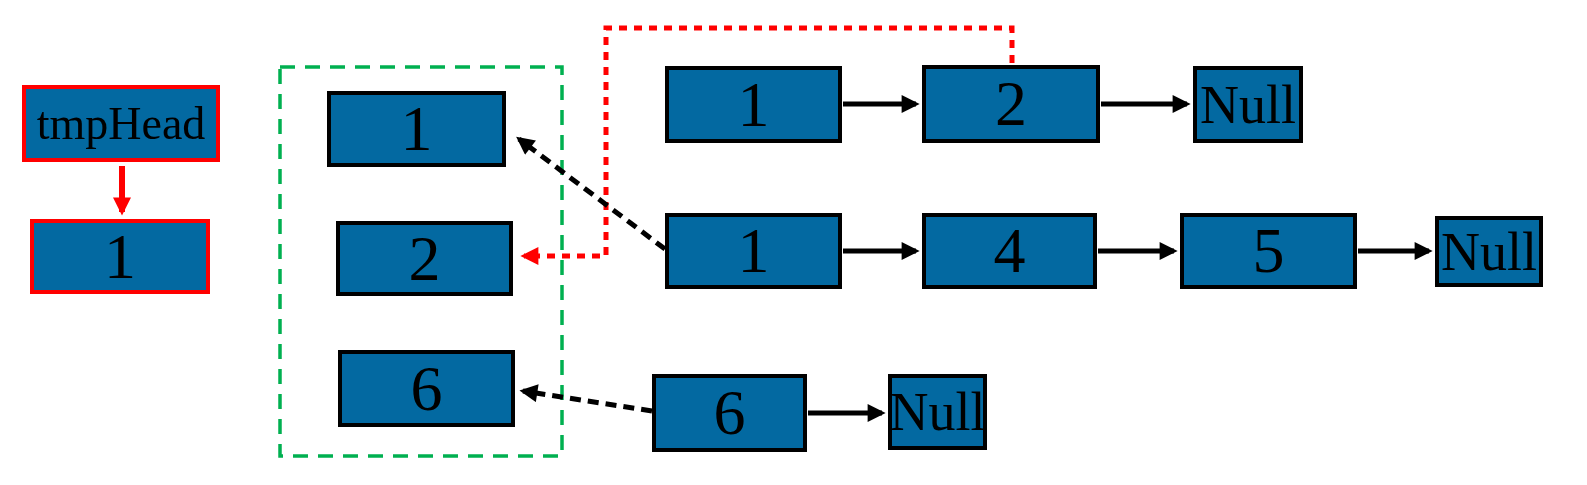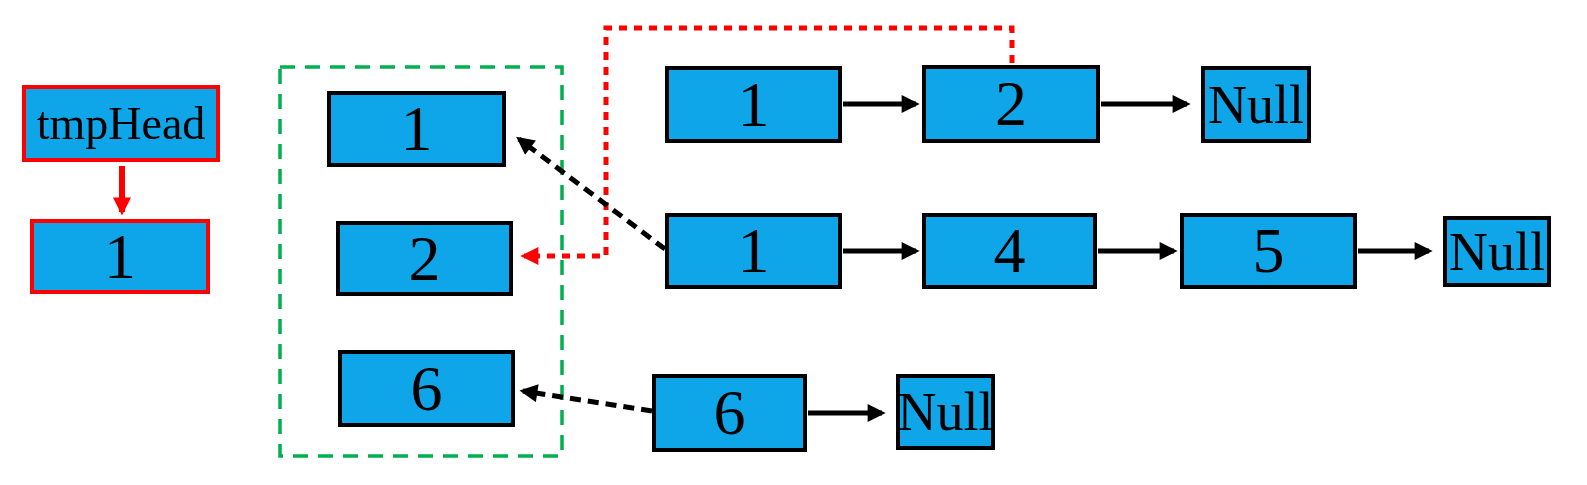--- a/index.html
+++ b/index.html
@@ -6,31 +6,31 @@
   .canvas{
     position:relative;
     width:1587px;height:485px;
     background:#fff;
     font-family:"Liberation Serif", serif;
     overflow:hidden;
   }
   .box{
     position:absolute;
     box-sizing:border-box;
-    background:#0ea5e9;
+    background:#0369a1;
     border:4px solid #000;
     display:flex;
     align-items:center;
     justify-content:center;
     color:#000;
     line-height:1;
   }
   .box.red{border-color:#FF0000;}
   .val{font-size:64px;}
-  .nullv{font-size:54px;margin-left:8px;}
+  .nullv{font-size:54px;}
   .tmphead{font-size:46px;}
   svg.overlay{
     position:absolute;
     left:0;top:0;
     pointer-events:none;
   }
 </style>
 </head>
 <body>
 

